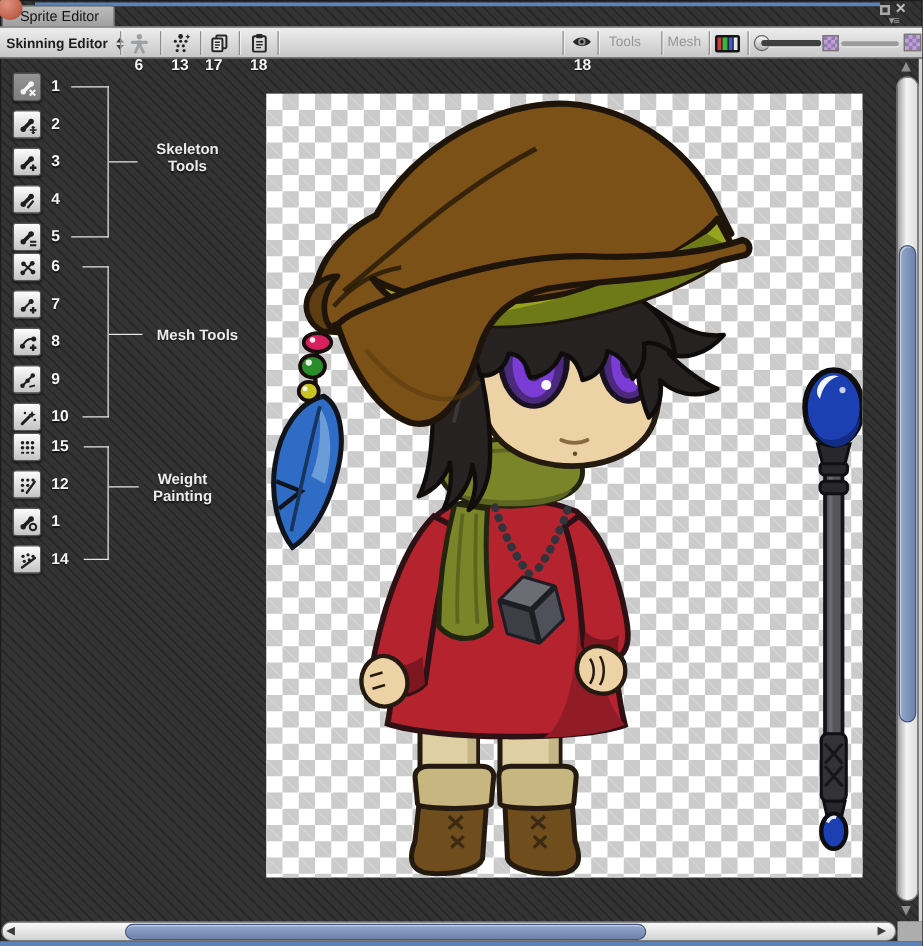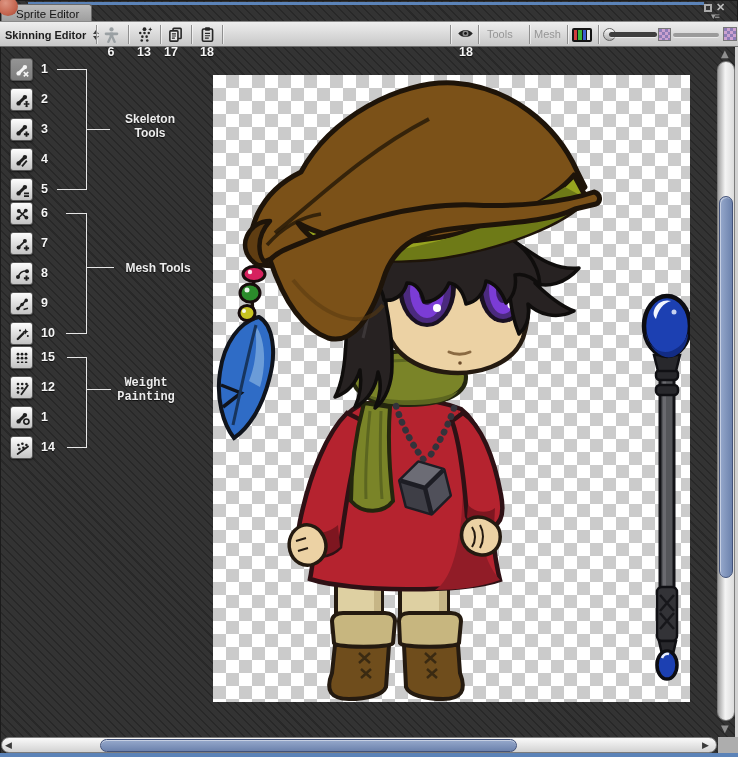--- a/index.html
+++ b/index.html
@@ -456,21 +456,21 @@
             <circle cx="12.4" cy="5" r="1.3"></circle>
             <circle cx="5.4" cy="9" r="1.3"></circle>
             <circle cx="9.4" cy="7.8" r="1.3"></circle>
           </g>
           <path d="M3.6 14 L14 6.4" stroke="currentColor" stroke-width="1.8" stroke-linecap="round" fill="none"></path>
         </svg>
       </div>
       <div class="num" style="left: 41px; top: 440px;">14</div>
       <div class="bracket" style="left: 67px; top: 357px; width: 20px; height: 91px;"></div>
       <div class="stub" style="left: 87px; top: 389px; width: 24px;"></div>
-      <div class="grp-label" style="left: 104px; top: 376px; width: 84px; font-family: Liberation Mono, monospace;">Weight<br>Painting</div>
+      <div class="grp-label" style="left: 104px; top: 376px; width: 84px;">Weight<br>Painting</div>
     </div>
 
   <div class="sb-arrow" style="left:721px; top:48px;">▲</div>
   <div class="vtrack"></div>
   <div class="vthumb"></div>
   <div class="sb-arrow" style="left:721px; top:723px;">▼</div>
   <div class="right-edge"></div>
 
   <div class="htrack"></div>
   <div class="hthumb"></div>

